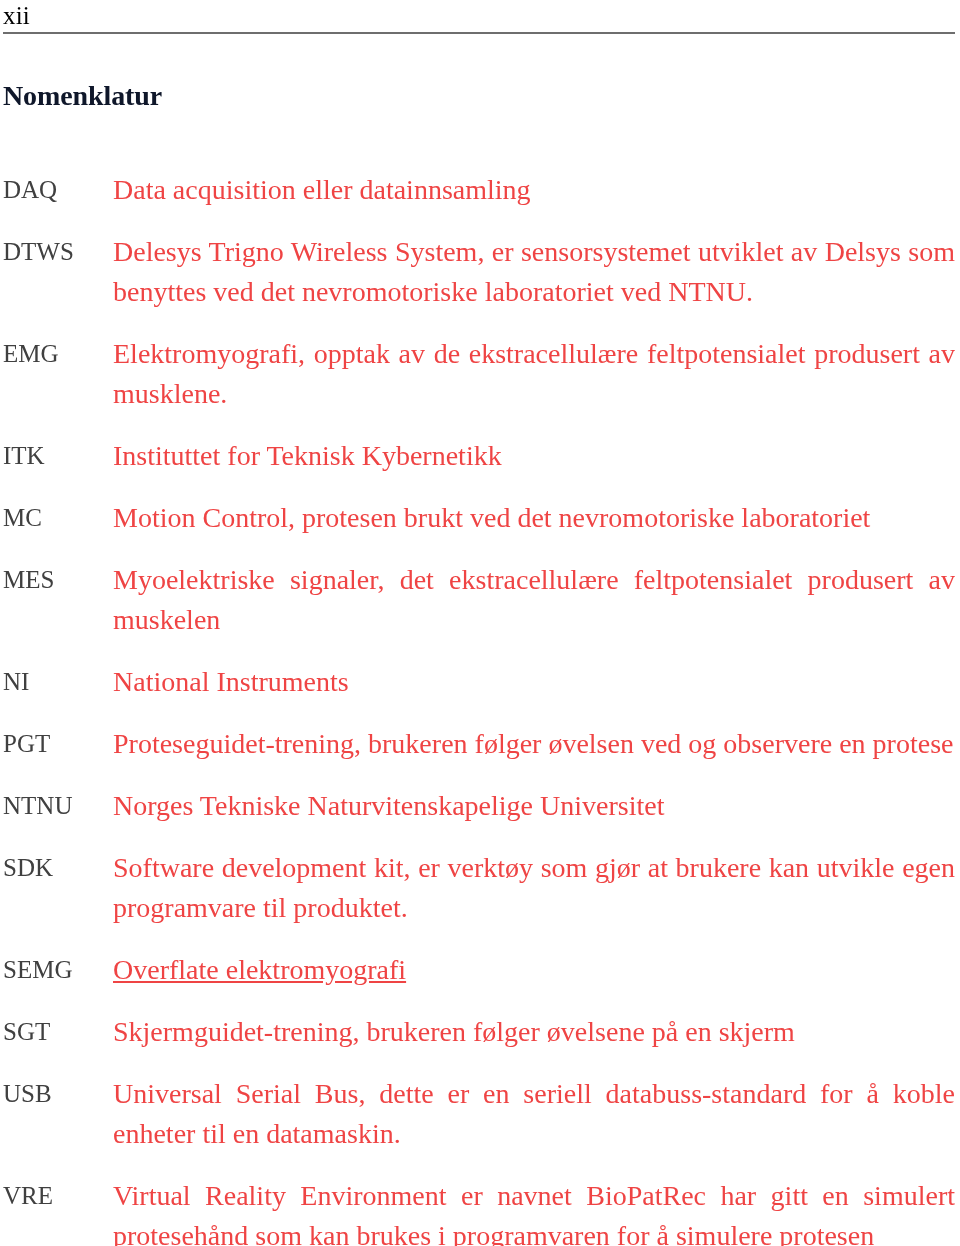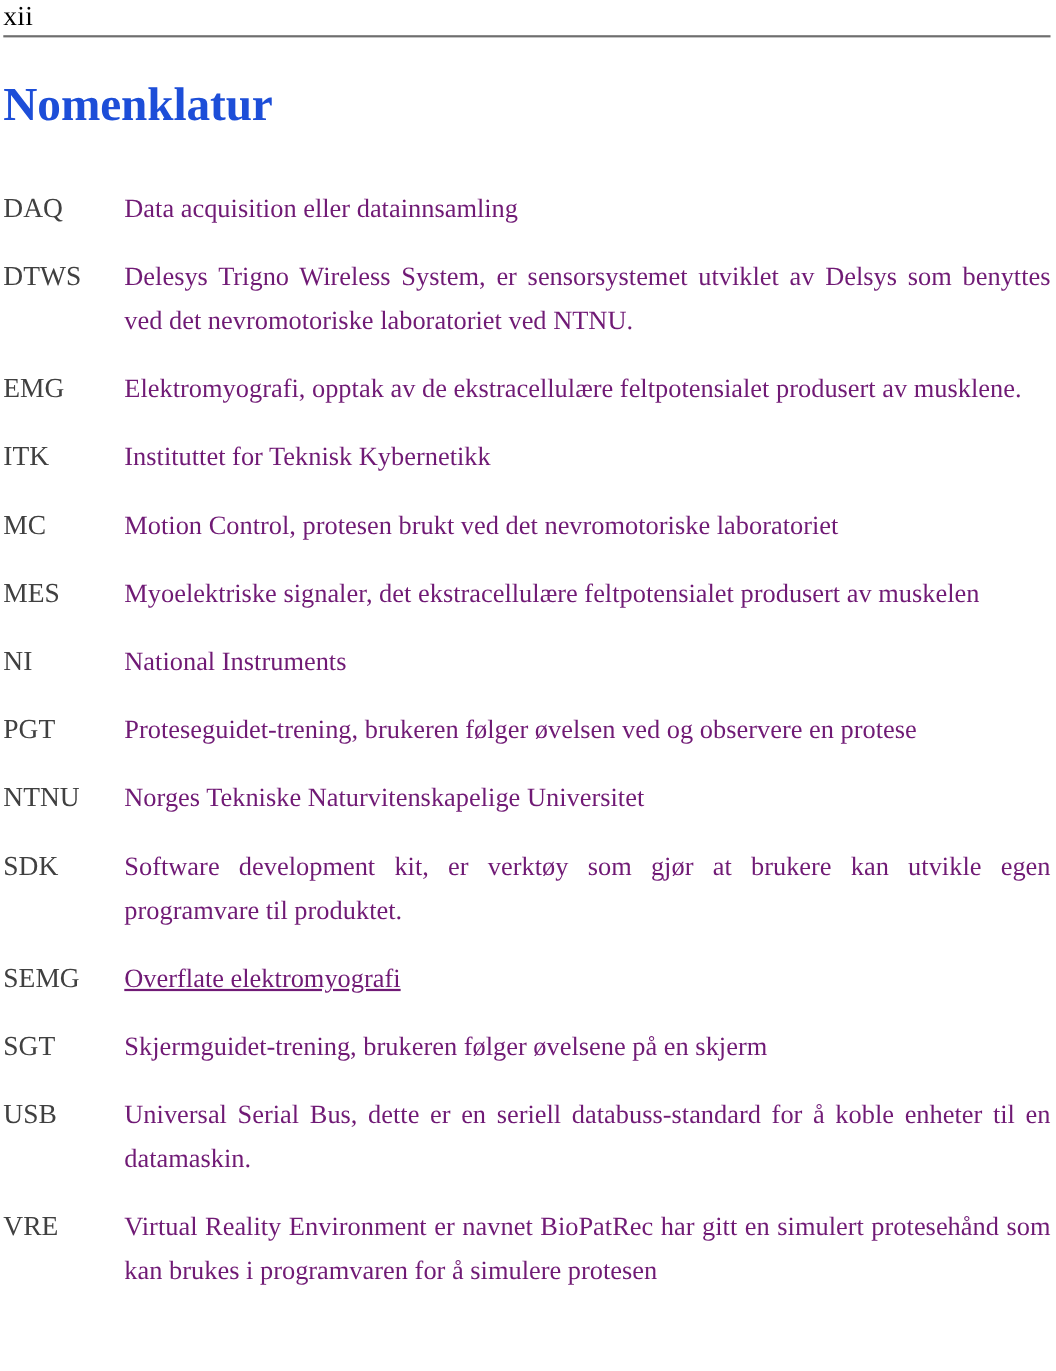--- a/index.html
+++ b/index.html
@@ -49,25 +49,25 @@
     height: 2px;
     background: #6e6e6e;
   }
 
   
   .chapter-title {
     position: absolute;
     left: 3px;
     top: 73px;
     margin: 0;
-    font-size: 43px;
+    font-size: 28px;
     line-height: 46px;
     font-weight: bold;
     letter-spacing: -0.1px;
-    color: #1d4ed8;
+    color: #0f172a;
   }
 
   
   .glossary {
     position: absolute;
     left: 3px;
     top: 154px;
     width: 952px;
   }
   .entry {
@@ -82,26 +82,26 @@
     flex: 0 0 110px;
     width: 110px;
     font-size: 25px;
     line-height: 40px;
     white-space: nowrap;
     color: #404040;
   }
   .entry-def {
     flex: 1 1 auto;
     width: 842px;
-    font-size: 24px;
+    font-size: 28px;
     line-height: 40px;
     text-align: justify;
     text-justify: inter-word;
     hyphens: manual;
-    color: #701a75;
+    color: #ef4444;
   }
   
 </style>
 </head>
 <body>
 
 <div class="page">
 
   <div class="page-header">
     <div class="folio">xii</div>

